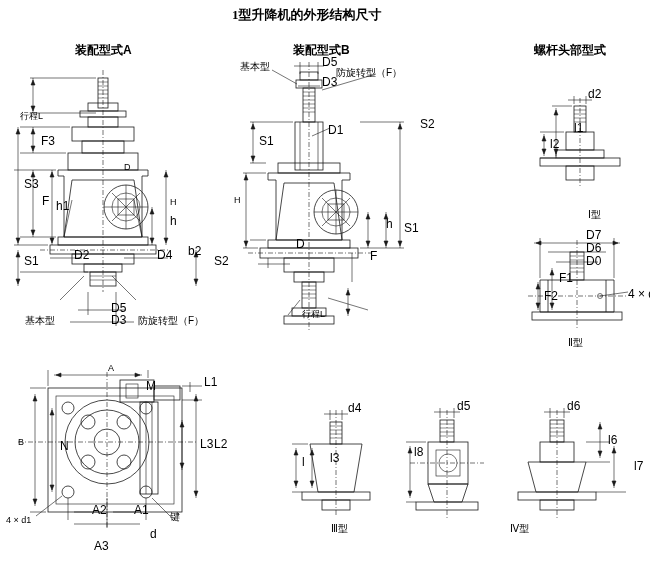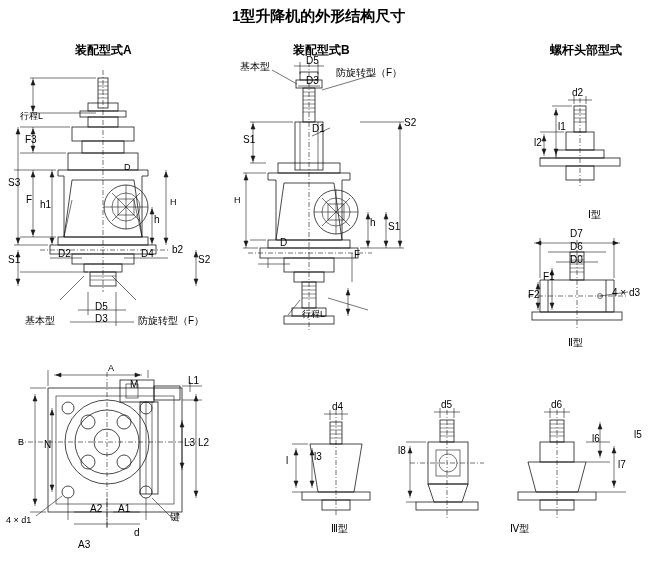--- a/index.html
+++ b/index.html
@@ -1,38 +1,38 @@
 <!DOCTYPE html>
 <html><head>
 <meta charset="utf-8">
 <style>
   html,body{margin:0;padding:0;background:#ffffff;}
   body{width:650px;height:562px;position:relative;overflow:hidden;
        font-family:"Liberation Sans","DejaVu Sans",sans-serif;color:#000;}
   .t{position:absolute;white-space:nowrap;line-height:1;}
-  .title{font-size:15px;font-weight:bold;}
+  .title{font-size:13px;font-weight:bold;font-family:Liberation Serif, serif;}
   .hd{font-size:12px;font-weight:bold;}
   .lb{font-size:10px;}
   .sm{font-size:9px;}
-  .xs{font-size:10px;}
+  .xs{font-size:12px;margin-left:16px;}
   svg{position:absolute;left:0;top:0;}
   .ln{stroke:#1a1a1a;stroke-width:0.8;fill:none;}
   .lnt{stroke:#1a1a1a;stroke-width:0.6;fill:none;}
   .dash{stroke:#1a1a1a;stroke-width:0.6;fill:none;stroke-dasharray:5 2 1 2;}
   .hatch{stroke:#1a1a1a;stroke-width:0.5;fill:none;}
   .arrow{stroke:#1a1a1a;stroke-width:0.6;fill:#1a1a1a;}
 </style>
 </head>
 <body>
 
 <div class="t title" style="left:232px;top:8px;">1型升降机的外形结构尺寸</div>
 
 <div class="t hd" style="left:75px;top:44px;">装配型式A</div>
 <div class="t hd" style="left:293px;top:44px;">装配型式B</div>
-<div class="t hd" style="left:550px;top:44px;text-align:center;">螺杆头部型式</div>
+<div class="t hd" style="left:534px;top:44px;text-align:center;">螺杆头部型式</div>
 
 <svg width="650" height="562">
 
   <g>
 
     <rect class="ln" x="98" y="78" width="10" height="30"></rect>
     <rect class="ln" x="88" y="103" width="30" height="8"></rect>
     <rect class="ln" x="80" y="111" width="46" height="6"></rect>
 
     <line class="hatch" x1="98" y1="82" x2="108" y2="82"></line>
@@ -463,21 +463,21 @@
 <div class="t lb" style="left:568px;top:338px;">Ⅱ型</div>
 
 <div class="t sm" style="left:108px;top:364px;">A</div>
 <div class="t xs" style="left:130px;top:380px;">M</div>
 <div class="t xs" style="left:188px;top:376px;">L1</div>
 <div class="t sm" style="left:18px;top:438px;">B</div>
 <div class="t xs" style="left:44px;top:440px;">N</div>
 <div class="t xs" style="left:198px;top:438px;">L2</div>
 <div class="t xs" style="left:184px;top:438px;">L3</div>
 <div class="t sm" style="left:6px;top:516px;">4 × d1</div>
-<div class="t xs" style="left:90px;top:504px;">A2</div>
+<div class="t xs" style="left:76px;top:504px;">A2</div>
 <div class="t xs" style="left:78px;top:540px;">A3</div>
 <div class="t xs" style="left:118px;top:504px;">A1</div>
 <div class="t xs" style="left:134px;top:528px;">d</div>
 <div class="t lb" style="left:170px;top:512px;">键</div>
 
 <div class="t xs" style="left:332px;top:402px;">d4</div>
 <div class="t xs" style="left:314px;top:452px;">l3</div>
 <div class="t xs" style="left:286px;top:456px;">l</div>
 <div class="t lb" style="left:331px;top:524px;">Ⅲ型</div>
 

